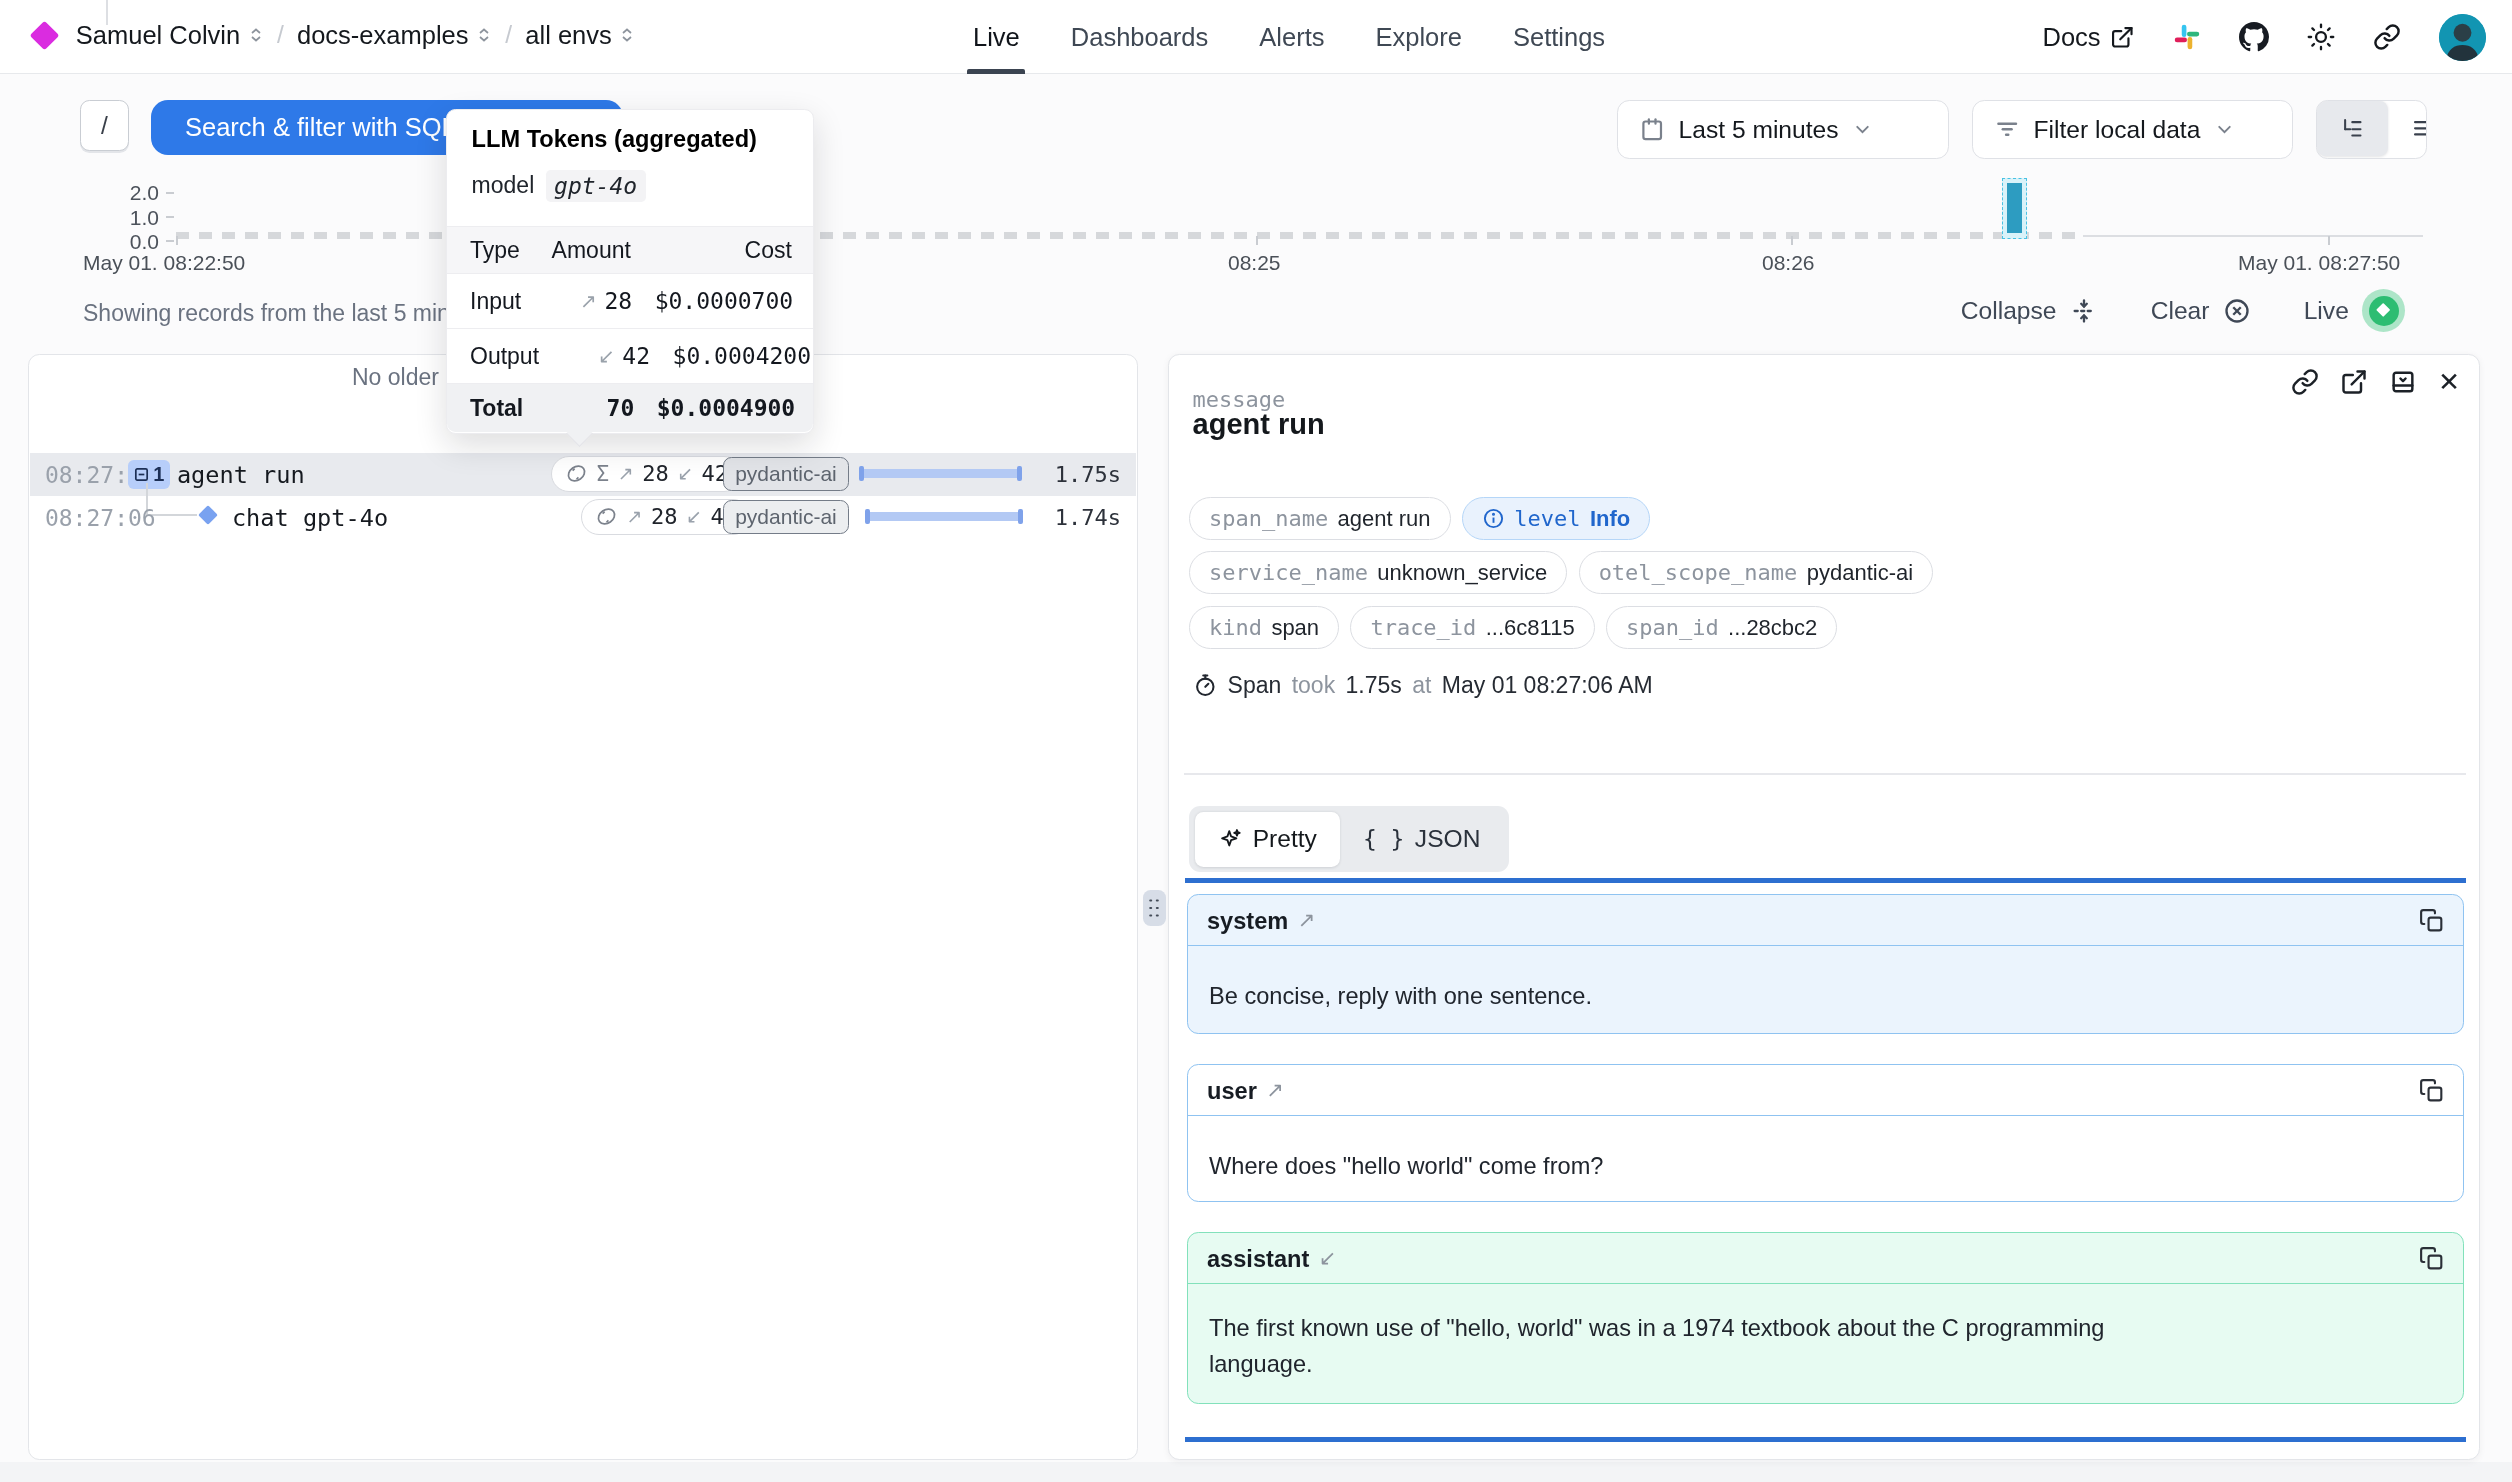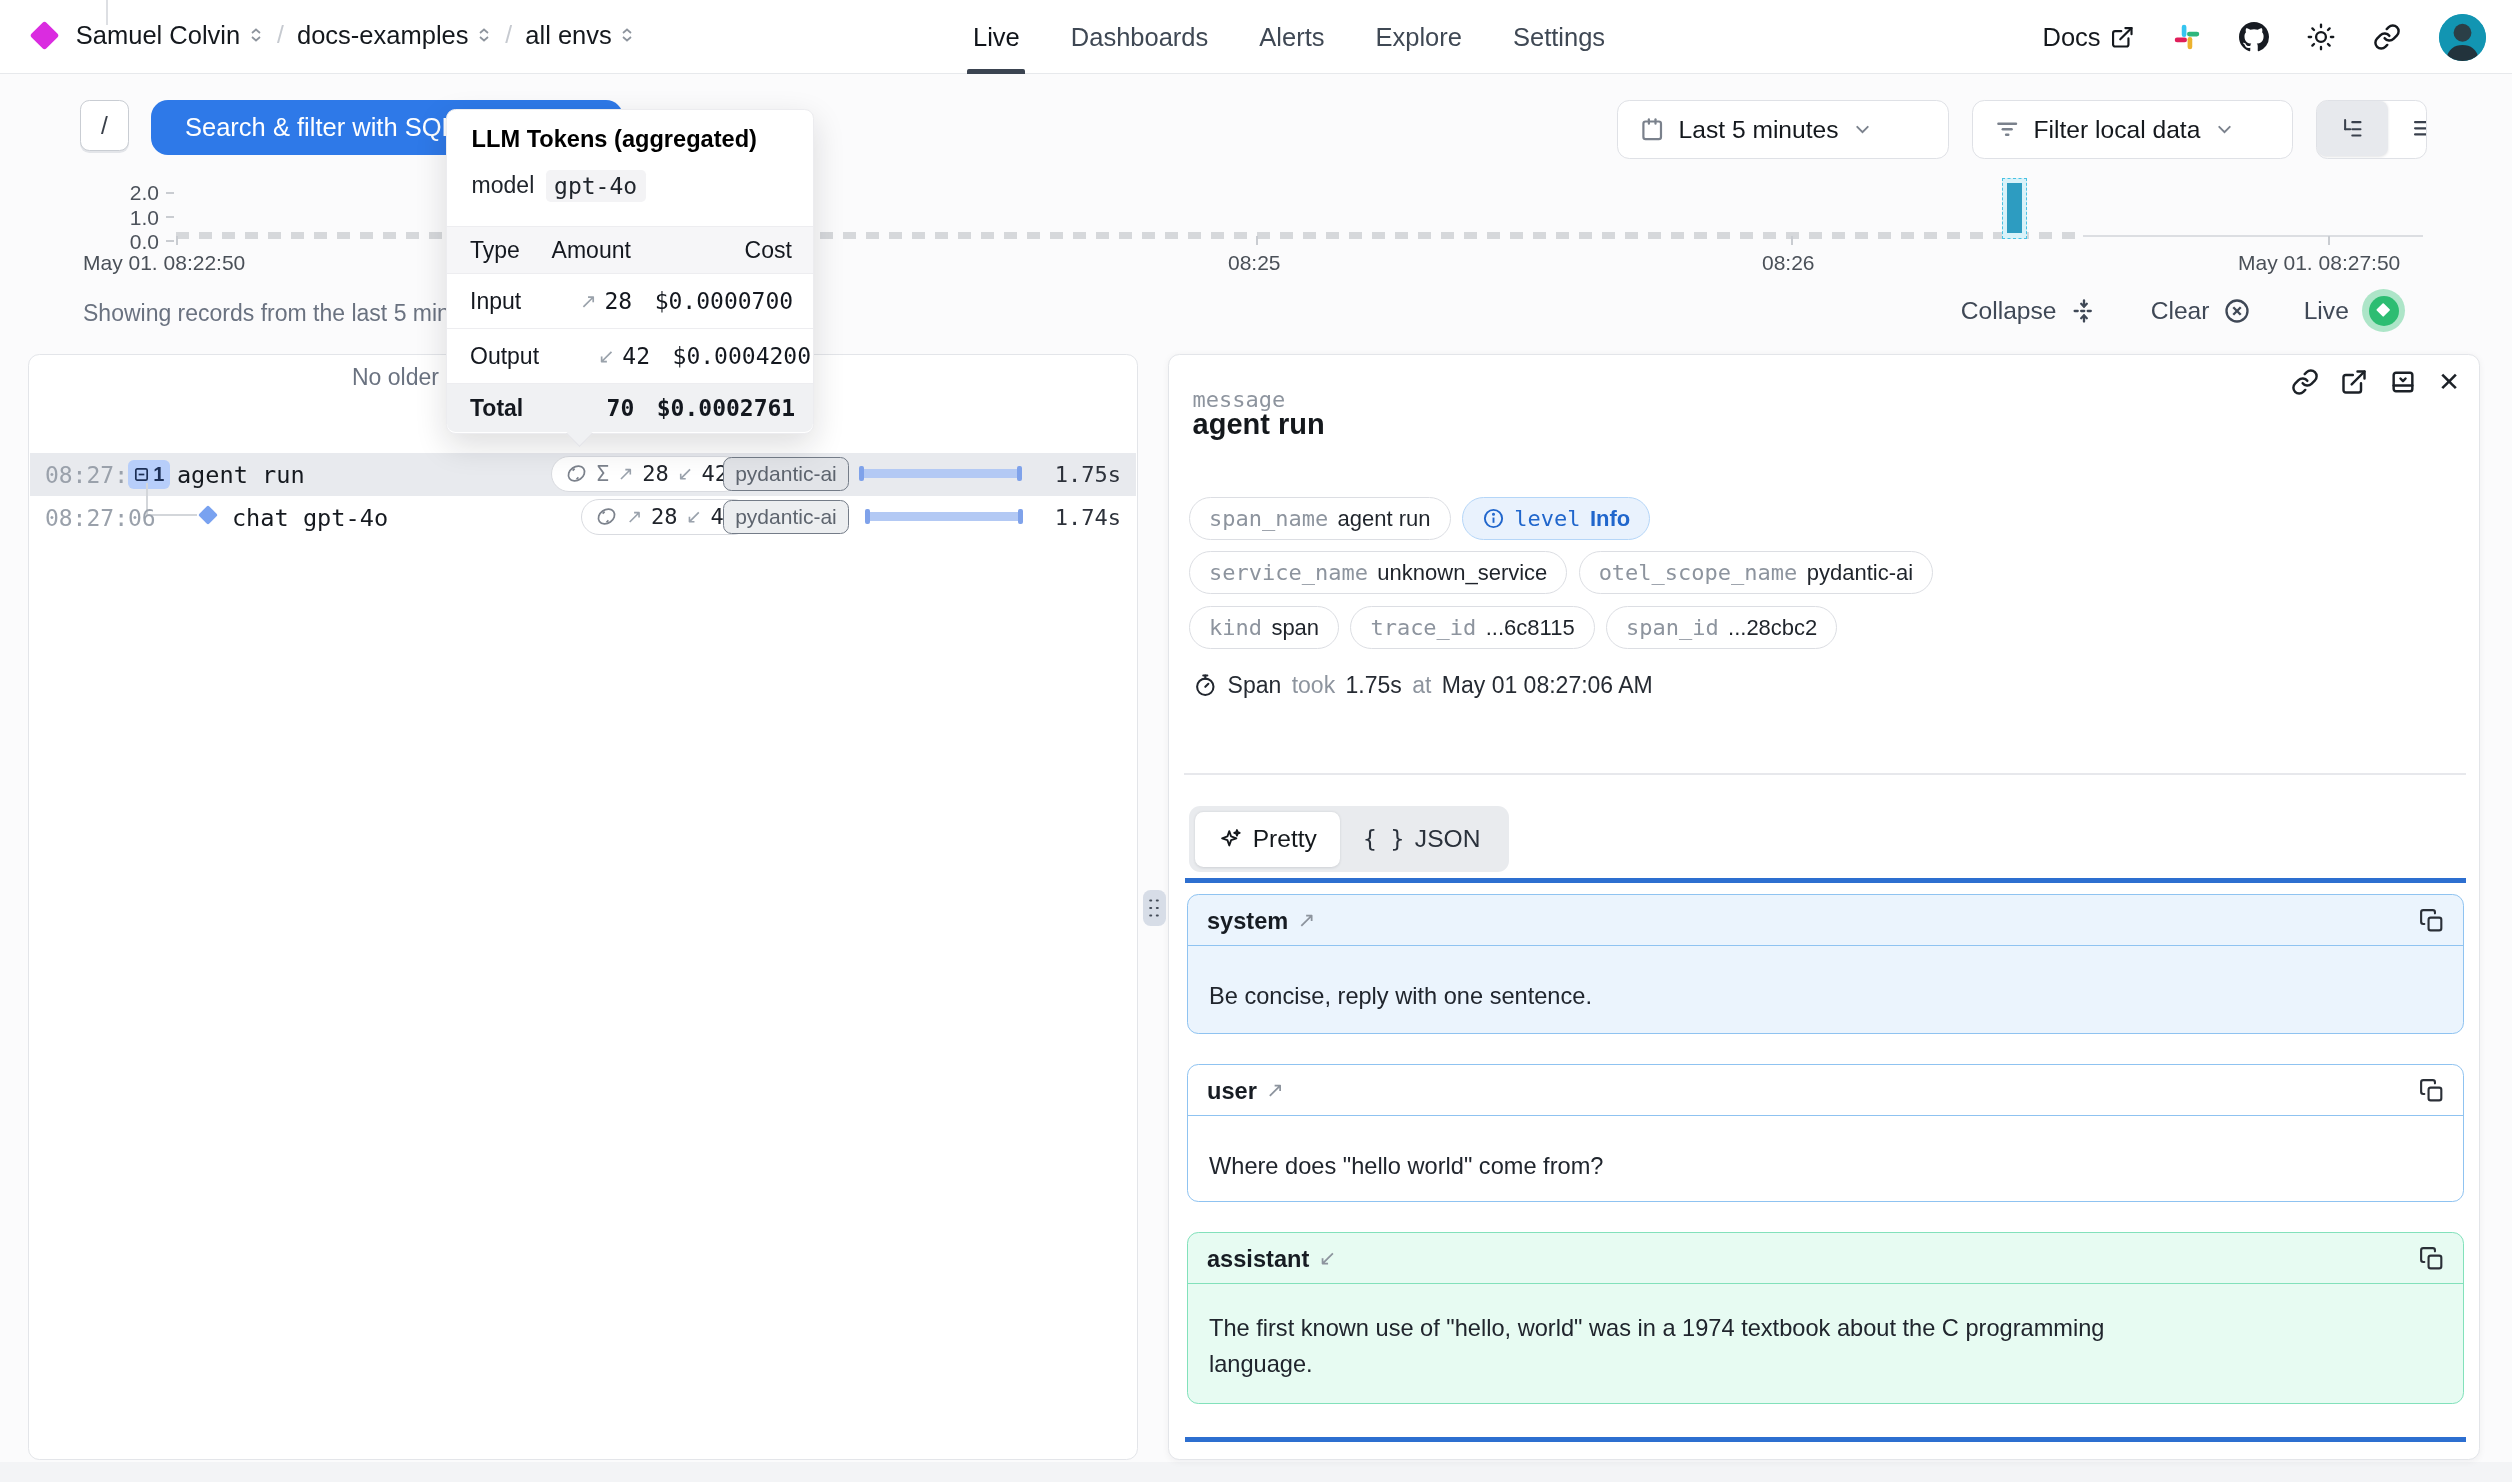--- a/index.html
+++ b/index.html
@@ -112,21 +112,21 @@
   .msg-copy { margin-left:auto; color:#2a2f37; cursor:pointer; }
   .msg-body { padding:32px 21px; font-size:23.6px; color:#20252d; line-height:36px; }
   .m-blue  { border-color:#8fc3f1; background:#ebf4fd; } .m-blue .msg-head { border-color:#8fc3f1; }
   .m-white { border-color:#8fc3f1; background:#ffffff; } .m-white .msg-head { border-color:#8fc3f1; }
   .m-green { border-color:#82e1bb; background:#e7fbf2; } .m-green .msg-head { border-color:#82e1bb; }
 
   
   .tooltip { position:absolute; left:446px; top:109px; width:368px; height:325px; background:#fff; border:0.9px solid #ececef; border-radius:9.4px; box-shadow:0 11.3px 32px rgba(20,24,31,.14); z-index:50; }
   .tt-title { position:absolute; left:24.6px; top:16px; font-size:23.6px; font-weight:700; color:#000000; }
   .tt-model { position:absolute; left:24.6px; top:60px; display:flex; align-items:center; gap:11.3px; font-size:23px; color:#20252c; }
-  .tt-model .val { font-family:"DejaVu Sans Mono", monospace; background:#f3f3f5; border-radius:4.7px; padding:2.8px 8.5px; }
+  .tt-model .val { font-family:"DejaVu Sans Mono", monospace; background:#f3f3f5; border-radius:4.7px; padding:2.8px 8.5px;font-style:italic; }
   .tt-table { position:absolute; left:0; top:116px; width:100%; }
   .tt-row { display:grid; grid-template-columns:1fr 111px 161px; align-items:center; padding:0 23px; font-size:23px; border-top:0.9px solid #ededf0; }
   .tt-row .c2 { display:flex; justify-content:flex-end; align-items:center; gap:7.6px; }
   .tt-row .c3 { text-align:right; }
   .tt-head { height:47px; background:#f6f6f8; color:#14181f; }
   .tt-data { height:55px; color:#14181f; }
   .tt-data .arr { color:#9aa2ab; font-size:20px; }
   .tt-total { height:49px; background:#f0f1f3; font-weight:700; border-radius:0 0 8.5px 8.5px; }
   .tt-caret { position:absolute; left:123px; bottom:-10.4px; width:19px; height:19px; background:#f0f1f3; border-right:0.9px solid #e4e4e8; border-bottom:0.9px solid #e4e4e8; transform:rotate(45deg); }
 
@@ -545,21 +545,21 @@
             <span class="arr">↙</span>
             <span class="mono">42</span>
           </span>
         <span class="c3 mono">$0.0004200</span>
       </div>
       <div class="tt-row tt-data tt-total">
         <span>Total</span>
         <span class="c2">
             <span class="mono">70</span>
           </span>
-        <span class="c3 mono">$0.0002761</span>
+        <span class="c3 mono">$0.0004900</span>
       </div>
     </div>
     <div class="tt-caret"></div>
   </div>
 
   <div class="bottom-strip"></div>
 </div>
 
 
 </body></html>

